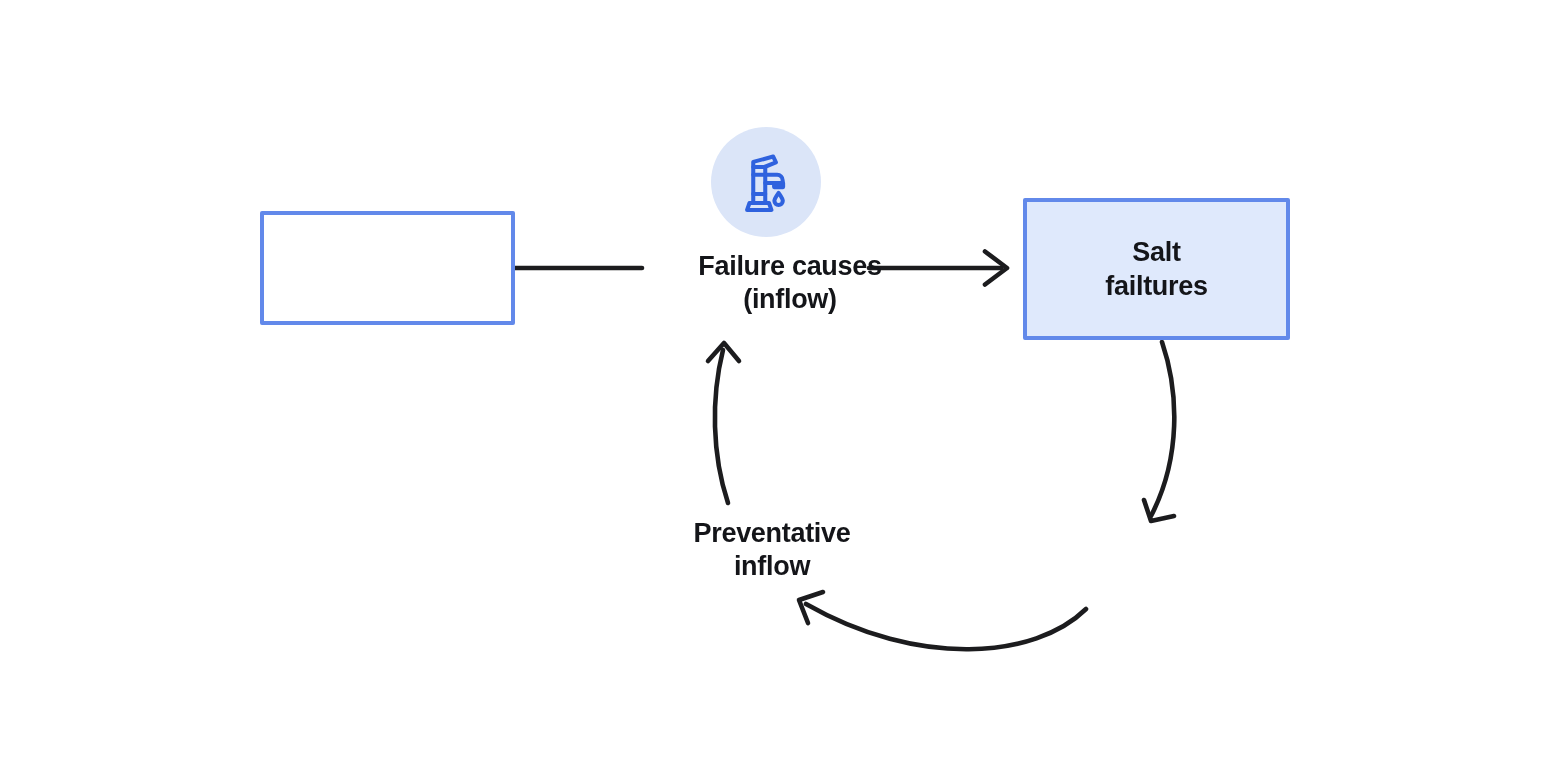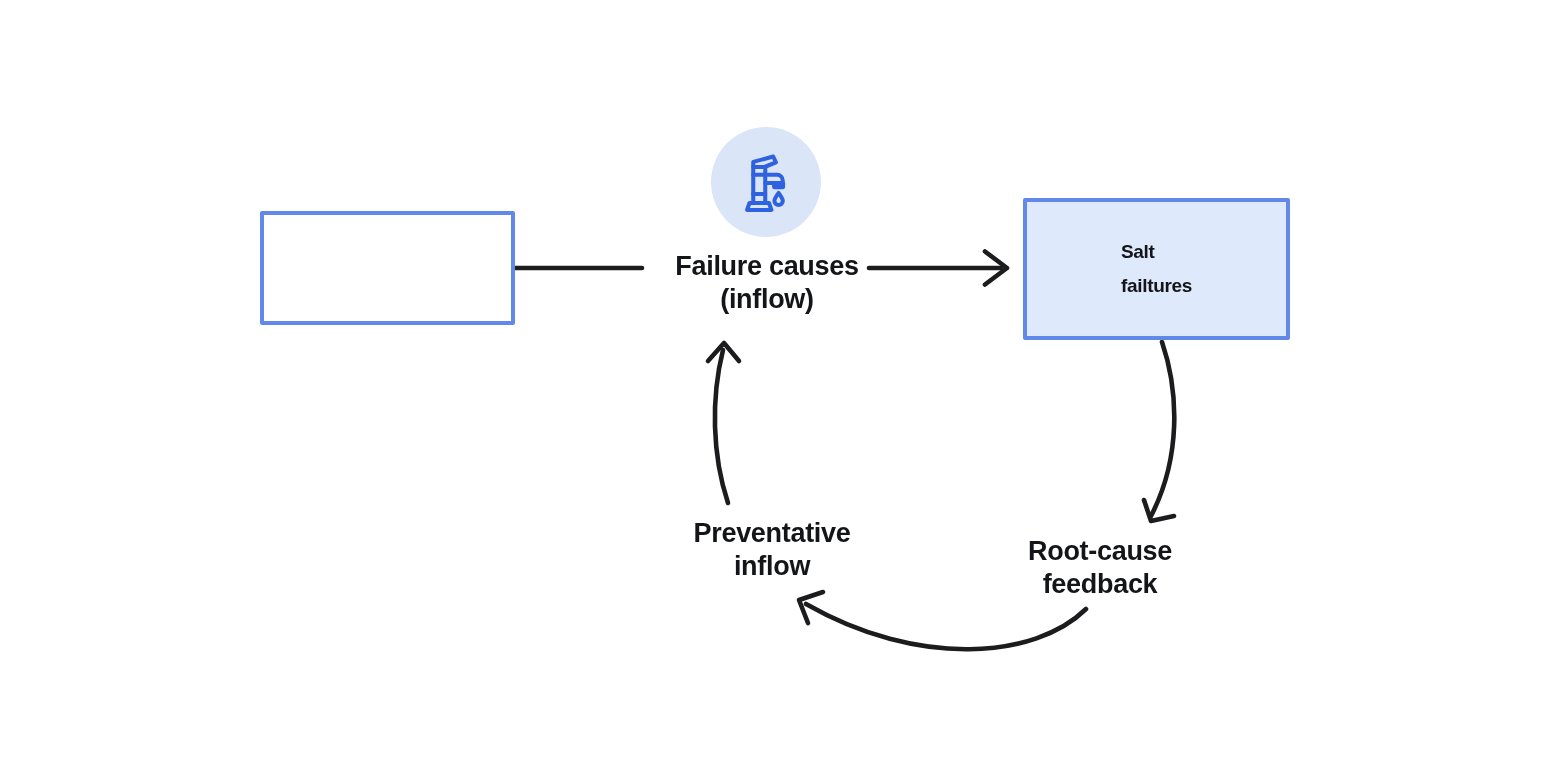--- a/index.html
+++ b/index.html
@@ -34,27 +34,27 @@
     left:1023px;top:198px;width:267px;height:142px;
     background:var(--stock_fill);
     display:flex;align-items:center;justify-content:center;
   }
   .diagram-label{
     position:absolute;transform:translateX(-50%);
     font-weight:700;font-size:27px;line-height:33px;
     letter-spacing:-0.3px;color:var(--text);
     text-align:center;white-space:pre-line;
   }
-  .label-failure-causes{left:767px;top:250px;}
+  .label-failure-causes{left:790px;top:250px;}
   .label-preventative{left:772px;top:517px;}
   .label-root-cause{left:1100px;top:535px;}
   .stock-label{
-    font-weight:700;font-size:19px;line-height:34px;
+    font-weight:700;font-size:27px;line-height:34px;
     letter-spacing:-0.3px;color:var(--text);
-    text-align:left;white-space:pre-line;
+    text-align:center;white-space:pre-line;
   }
   .icon-badge{
     position:absolute;left:711px;top:127px;width:110px;height:110px;
     border-radius:50%;background:var(--badge_fill);
     display:flex;align-items:center;justify-content:center;
   }
   .icon-badge svg{display:block;}
   .faucet-stroke{
     fill:none;stroke:var(--icon_stroke);
     stroke-width:2.7;stroke-linecap:round;stroke-linejoin:round;
@@ -108,16 +108,14 @@
 (inflow)</div>
 
   <div class="node-box box-stock">
     <div class="stock-label">Salt
 failtures</div>
   </div>
 
   <div class="diagram-label label-preventative">Preventative
 inflow</div>
 
-  <div class="diagram-label label-root-cause">Root-cause
-feedback</div>
 
 </div>
 
 </body></html>

